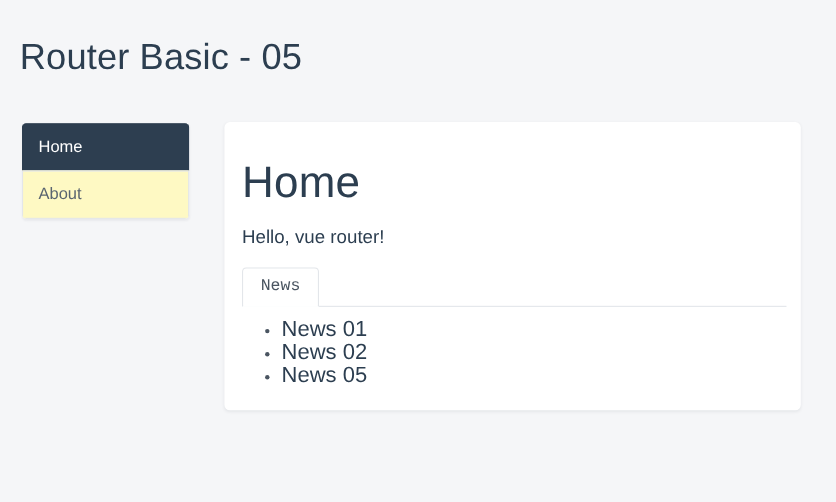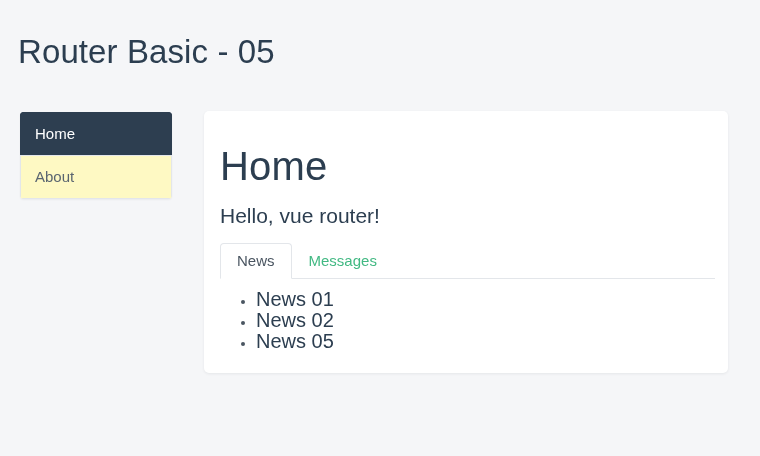--- a/index.html
+++ b/index.html
@@ -87,21 +87,21 @@
     font-size: 40px;
     font-weight: 400;
     line-height: 48px;
     color: #2c3e50;
     letter-spacing: 0.2px;
   }
 
   .view-text {
     margin: 0;
     padding: 16px 0 0 16px;
-    font-size: 21px;
+    font-size: 17px;
     line-height: 20px;
     color: #2c3e50;
   }
 
   
   .tabs {
     margin: 18px 13px 0 16px;
     display: flex;
     align-items: flex-end;
     border-bottom: 1px solid #e3e6ea;
@@ -114,20 +114,21 @@
     padding: 7px 16px 7px 16px;
     font-size: 15px;
     line-height: 20px;
     text-decoration: none;
     color: #42b983;
     border: 1px solid transparent;
     border-radius: 4px 4px 0 0;
     background: transparent;
     cursor: pointer;
     margin-bottom: -1px;
+    font-family: Liberation Mono, monospace;
   }
   .tab.active {
     color: #4a5561;
     background: #ffffff;
     border-color: #e3e6ea;
     border-bottom-color: #ffffff;
   }
 
   
   .news-list {
@@ -166,23 +167,20 @@
   <section class="content-card">
 
     <h1 class="view-title">Home</h1>
 
     <p class="view-text">Hello, vue router!</p>
 
     <div class="tabs">
       <a class="tab active">
         <span>News</span>
       </a>
-      <a class="tab">
-        <span>Messages</span>
-      </a>
     </div>
 
     <ul class="news-list">
       <li>News 01</li>
       <li>News 02</li>
       <li>News 05</li>
     </ul>
 
   </section>
 

